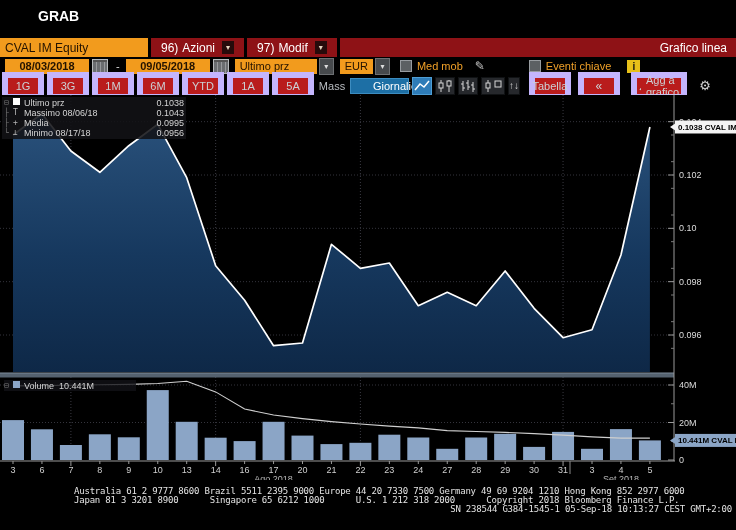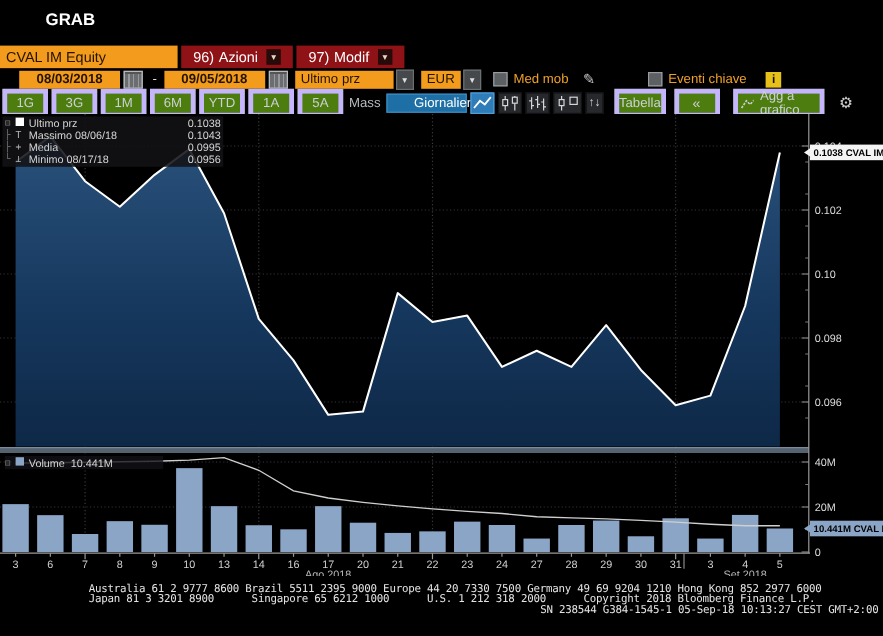--- a/index.html
+++ b/index.html
@@ -16,39 +16,39 @@
            justify-content:center;padding:0 10px;white-space:nowrap;}
   .red-btn .num{margin-right:4px;}
   .dd-dark{width:12px;height:13px;background:#270b0b;color:#e8d6c0;font-size:8px;line-height:13px;
            text-align:center;margin-left:7px;}
   .red-fill{flex:1;background:#8e1216;display:flex;align-items:center;justify-content:flex-end;
             padding-right:9px;font-size:12px;color:#fff;}
   
   .controls-row{position:absolute;top:57px;left:0;width:736px;height:18px;background:#000;
                 display:flex;align-items:center;}
   .date-box{width:84px;height:15px;background:#f29b1d;color:#241300;font-size:11px;font-weight:bold;
-            display:flex;align-items:center;justify-content:center;margin-left:16px;}
+            display:flex;align-items:center;justify-content:center;margin-left:5px;}
   .cal-btn{width:14px;height:13px;margin-left:3px;background:#8a8d90;border:1px solid #b8bbbd;
            background-image:linear-gradient(#555 2px,transparent 2px),
            repeating-linear-gradient(90deg,#6b6e71 0 3px,#97999c 3px 4px);}
   .dash{color:#ddd;font-size:11px;margin:0 6px 0 8px;}
   .orange-select{height:15px;background:#f29b1d;color:#241300;font-size:11px;
                  display:flex;align-items:center;padding:0 5px;margin-left:6px;}
   .dd-gray{width:13px;height:15px;background:#46494c;border:1px solid #6c6f72;color:#ddd;
            font-size:8px;line-height:15px;text-align:center;margin-left:2px;}
   .chk{width:10px;height:10px;background:#5c6063;border:1px solid #989ca0;margin:0 5px 0 10px;}
   .amber-label{color:#f0a028;font-size:11px;white-space:nowrap;}
   .pencil{color:#c9c9c9;font-size:12px;margin-left:12px;}
   .chk2{margin-left:44px;}
   .info-btn{width:13px;height:13px;background:#e7c019;color:#111;font-size:10px;font-weight:bold;
             text-align:center;line-height:13px;margin-left:16px;}
   
   .period-row{position:absolute;top:76px;left:0;width:736px;height:19px;background:#000;
               display:flex;align-items:center;gap:3px;padding-left:2px;box-sizing:border-box;}
-  .pbtn{min-width:26px;height:16px;background:#4d7c0f;border:4px solid #c4b5fd;color:#ccd1d5;
+  .pbtn{min-width:26px;height:16px;background:#b91c1c;border:6px solid #c4b5fd;color:#ccd1d5;
         font-size:11px;display:flex;align-items:center;justify-content:center;padding:0 2px;}
   .mass{background:transparent;border:none;color:#b9bdc1;}
   .freq{background:#1d6fa5;border:1px solid #3c8cc0;color:#fff;width:84px;justify-content:space-between;
         padding:0 22px;box-sizing:border-box;}
   .icon-btn{width:24px;height:16px;background:#26282c;border:1px solid #101214;display:flex;
             align-items:center;justify-content:center;}
   .icon-btn.active{background:#2e7cb8;border-color:#4f9ed4;}
   .txt-ico{color:#d6d6d6;font-size:10px;line-height:10px;}
   .tabella{width:56px;margin-left:6px;}
   .collapse{width:36px;margin-left:4px;font-size:12px;}
@@ -89,20 +89,23 @@
     </div>
     <div class="red-btn">
       <span class="num">96)</span>
       <span>Azioni</span>
       <span class="dd-dark">▾</span>
     </div>
     <div class="red-btn">
       <span class="num">97)</span>
       <span>Modif</span>
       <span class="dd-dark">▾</span>
+    </div>
+    <div class="red-fill">
+      <span>Grafico linea</span>
     </div>
   </div>
 
   <div class="controls-row">
     <div class="date-box">
       <span>08/03/2018</span>
     </div>
     <div class="cal-btn"></div>
     <span class="dash">-</span>
     <div class="date-box" style="margin-left:0">

